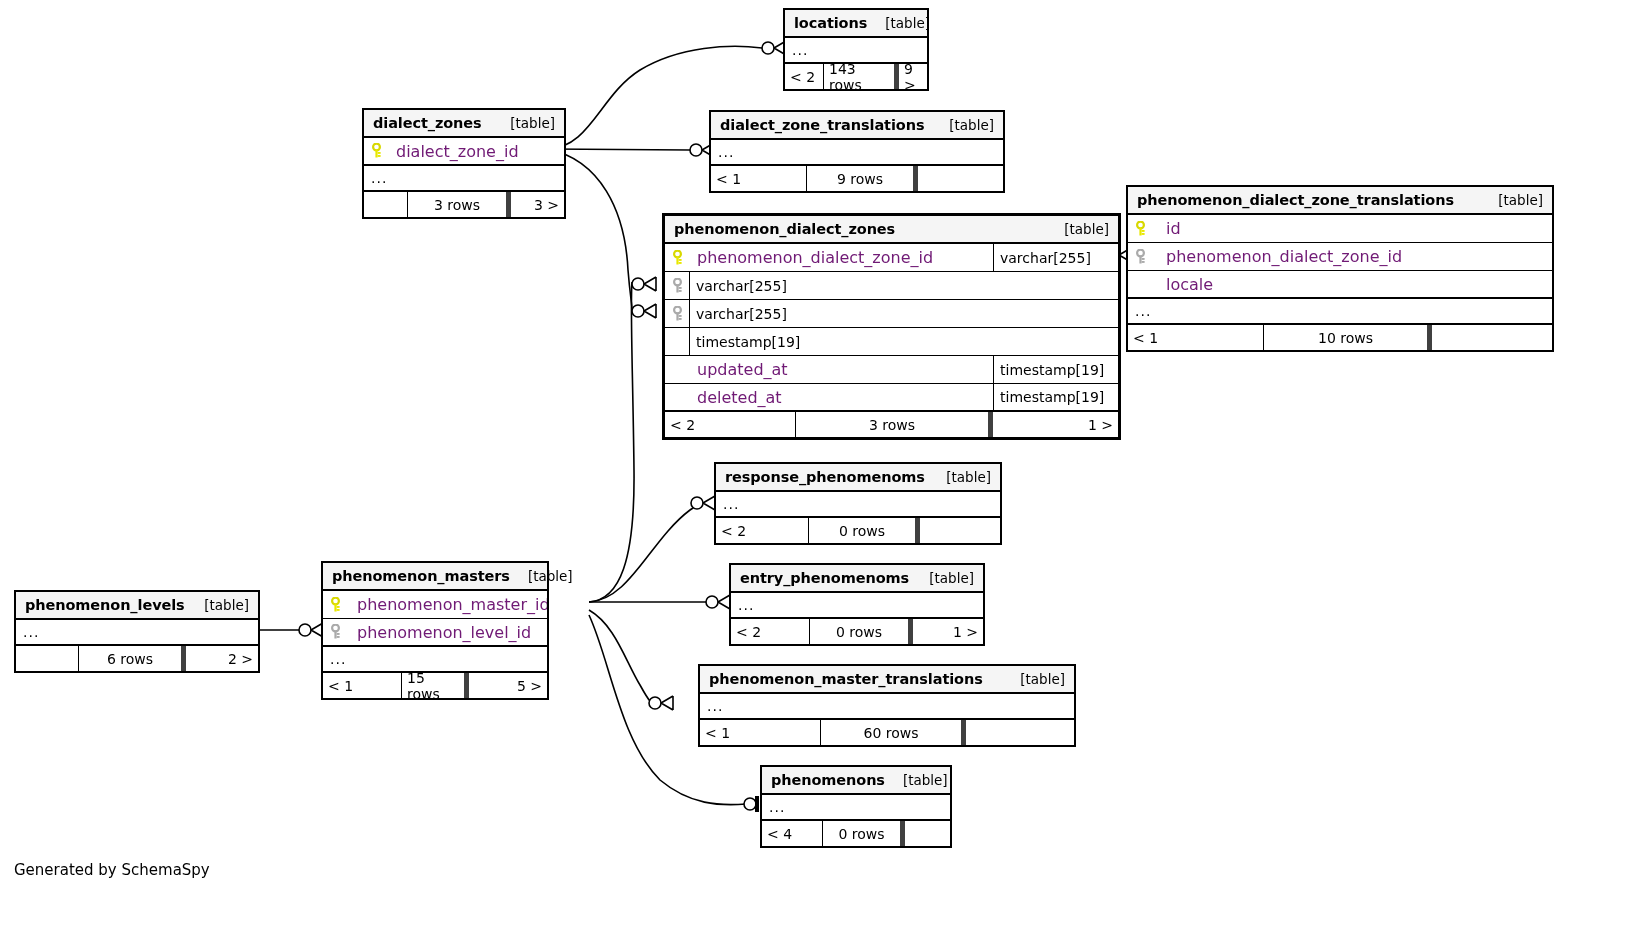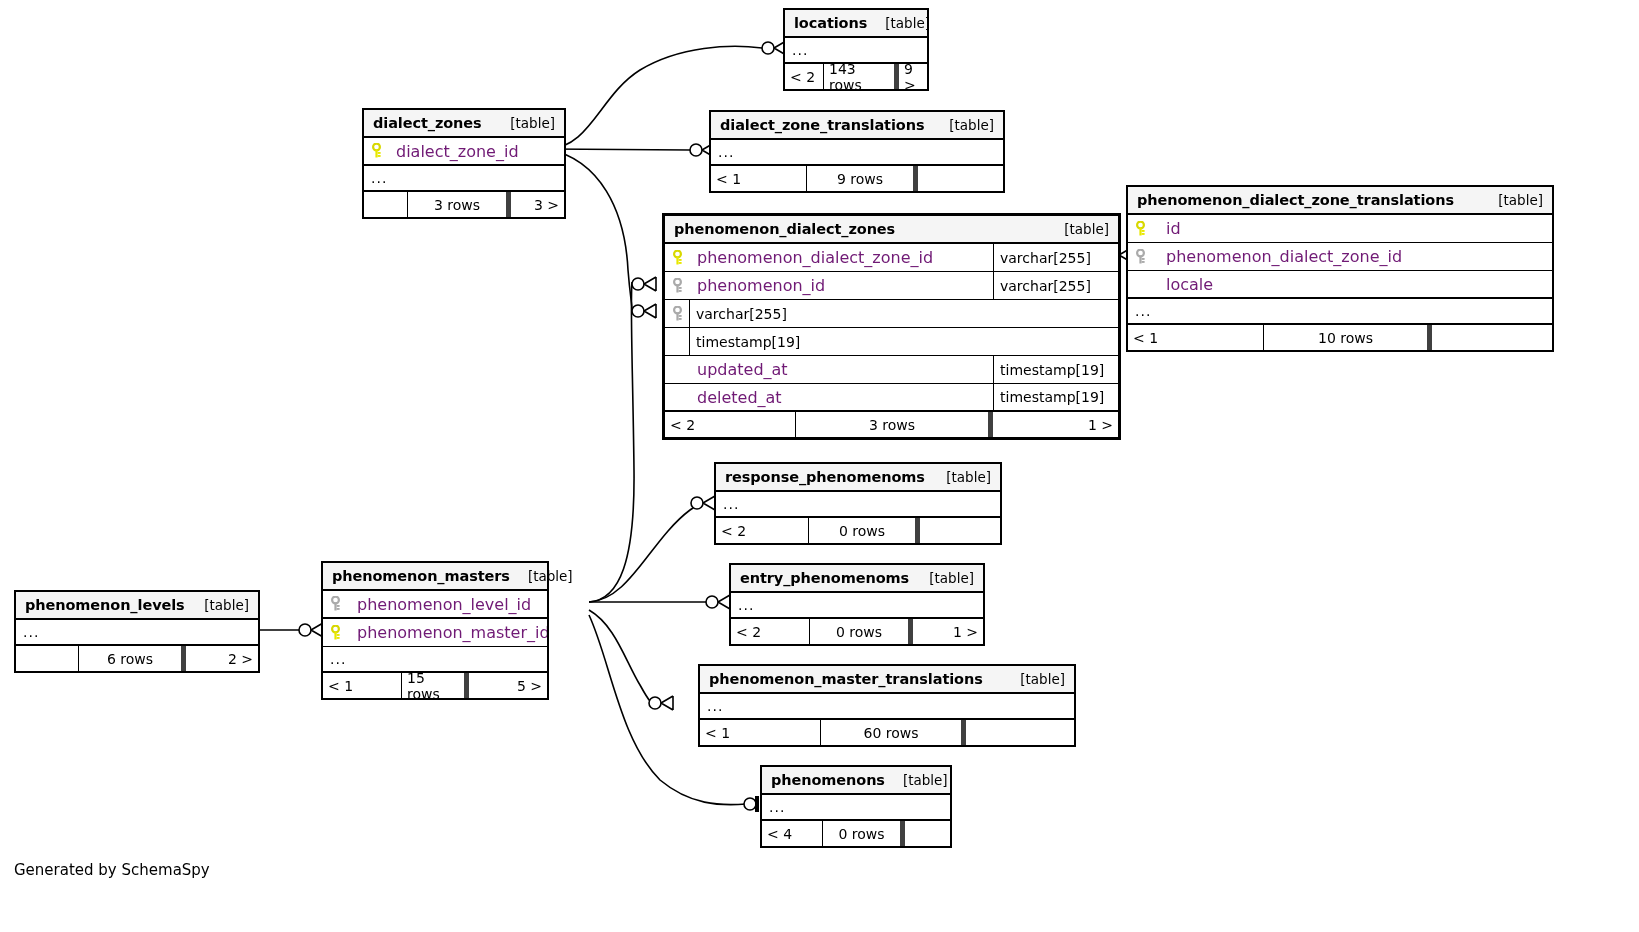--- a/index.html
+++ b/index.html
@@ -260,21 +260,20 @@
     </div>
     <div class="col-row">
       <span class="keyslot">
         <svg class="key-ico" width="11" height="16" viewBox="0 0 11 16">
             <circle cx="5.5" cy="4" r="3.4" fill="none" stroke="#aaaaaa" stroke-width="2.2"></circle>
             <rect x="4.4" y="6.5" width="2.2" height="8" fill="#aaaaaa"></rect>
             <rect x="6.6" y="9" width="3" height="1.9" fill="#aaaaaa"></rect>
             <rect x="6.6" y="12" width="3" height="1.9" fill="#aaaaaa"></rect>
           </svg>
       </span>
-      <span class="col-name">phenomenon_id</span>
       <span class="col-type" style="width:112px">varchar[255]</span>
     </div>
     <div class="col-row">
       <span class="keyslot">
         <svg class="key-ico" width="11" height="16" viewBox="0 0 11 16">
             <circle cx="5.5" cy="4" r="3.4" fill="none" stroke="#aaaaaa" stroke-width="2.2"></circle>
             <rect x="4.4" y="6.5" width="2.2" height="8" fill="#aaaaaa"></rect>
             <rect x="6.6" y="9" width="3" height="1.9" fill="#aaaaaa"></rect>
             <rect x="6.6" y="12" width="3" height="1.9" fill="#aaaaaa"></rect>
           </svg>
@@ -391,42 +390,42 @@
       <div class="foot-cell foot-mid" style="flex:1">0 rows</div>
       <div class="foot-cell foot-right" style="width:45px"></div>
     </div>
   </div>
 
   <div class="table-node" style="left:321px; top:561px; width:228px;">
     <div class="tbl-title">
       <span class="tname">phenomenon_masters</span>
       <span class="ttag">[table]</span>
     </div>
+    <div class="col-row">
+      <span class="keyslot">
+        <svg class="key-ico" width="11" height="16" viewBox="0 0 11 16">
+            <circle cx="5.5" cy="4" r="3.4" fill="none" stroke="#d8d800" stroke-width="2.2"></circle>
+            <rect x="4.4" y="6.5" width="2.2" height="8" fill="#e8e800"></rect>
+            <rect x="6.6" y="9" width="3" height="1.9" fill="#e8e800"></rect>
+            <rect x="6.6" y="12" width="3" height="1.9" fill="#e8e800"></rect>
+          </svg>
+      </span>
+      <span class="col-name" style="padding-left:10px">phenomenon_master_id</span>
+    </div>
     <div class="col-row last-col">
       <span class="keyslot">
         <svg class="key-ico" width="11" height="16" viewBox="0 0 11 16">
             <circle cx="5.5" cy="4" r="3.4" fill="none" stroke="#aaaaaa" stroke-width="2.2"></circle>
             <rect x="4.4" y="6.5" width="2.2" height="8" fill="#aaaaaa"></rect>
             <rect x="6.6" y="9" width="3" height="1.9" fill="#aaaaaa"></rect>
             <rect x="6.6" y="12" width="3" height="1.9" fill="#aaaaaa"></rect>
           </svg>
       </span>
       <span class="col-name" style="padding-left:10px">phenomenon_level_id</span>
     </div>
-    <div class="col-row">
-      <span class="keyslot">
-        <svg class="key-ico" width="11" height="16" viewBox="0 0 11 16">
-            <circle cx="5.5" cy="4" r="3.4" fill="none" stroke="#d8d800" stroke-width="2.2"></circle>
-            <rect x="4.4" y="6.5" width="2.2" height="8" fill="#e8e800"></rect>
-            <rect x="6.6" y="9" width="3" height="1.9" fill="#e8e800"></rect>
-            <rect x="6.6" y="12" width="3" height="1.9" fill="#e8e800"></rect>
-          </svg>
-      </span>
-      <span class="col-name" style="padding-left:10px">phenomenon_master_id</span>
-    </div>
     <div class="ellipsis-row">...</div>
     <div class="footer-row">
       <div class="foot-cell foot-left" style="width:78px">&lt; 1</div>
       <div class="foot-cell foot-mid" style="flex:1">15 rows</div>
       <div class="foot-cell foot-right" style="width:78px">5 &gt;</div>
     </div>
   </div>
 
   <div class="table-node" style="left:14px; top:590px; width:246px;">
     <div class="tbl-title">

